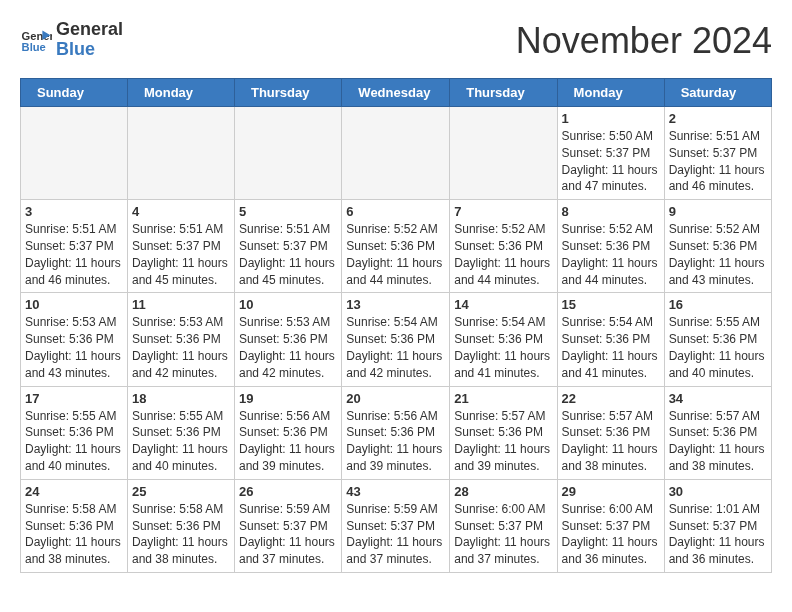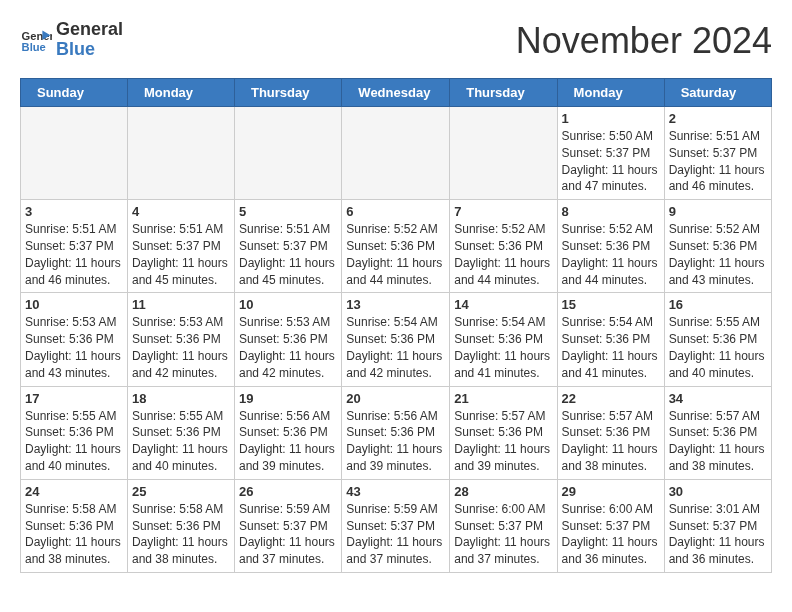--- a/index.html
+++ b/index.html
@@ -330,20 +330,20 @@
         </td>
         <td>
           <div class="day-number">29</div>
           <div class="day-info" style="white-space: pre-line;">Sunrise: 6:00 AM
 Sunset: 5:37 PM
 Daylight: 11 hours
 and 36 minutes.</div>
         </td>
         <td>
           <div class="day-number">30</div>
-          <div class="day-info" style="white-space: pre-line;">Sunrise: 3:01 AM
+          <div class="day-info" style="white-space: pre-line;">Sunrise: 1:01 AM
 Sunset: 5:37 PM
 Daylight: 11 hours
 and 36 minutes.</div>
         </td>
       </tr>
     </tbody>
 </table>
 
 </body></html>

